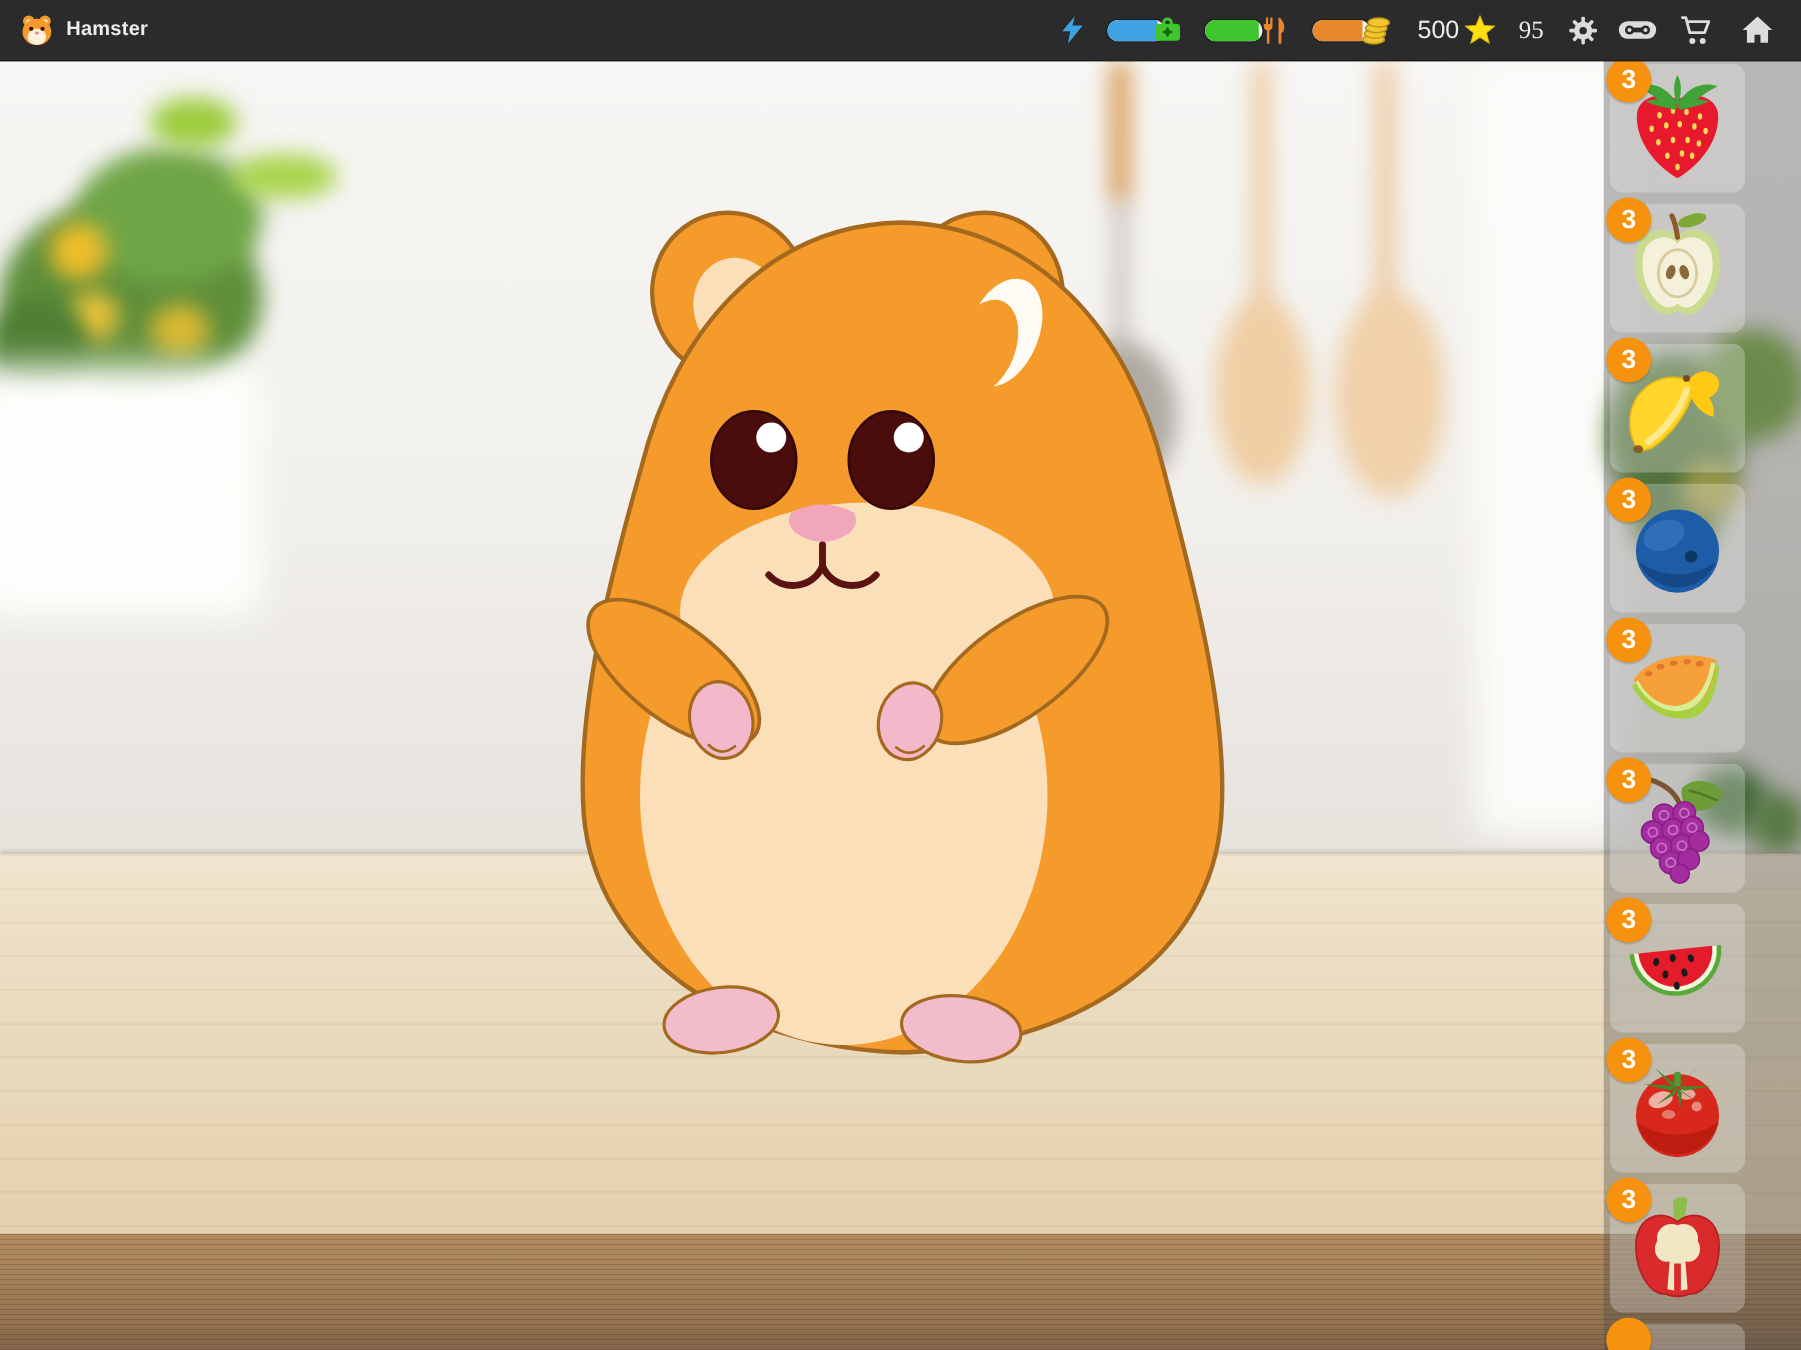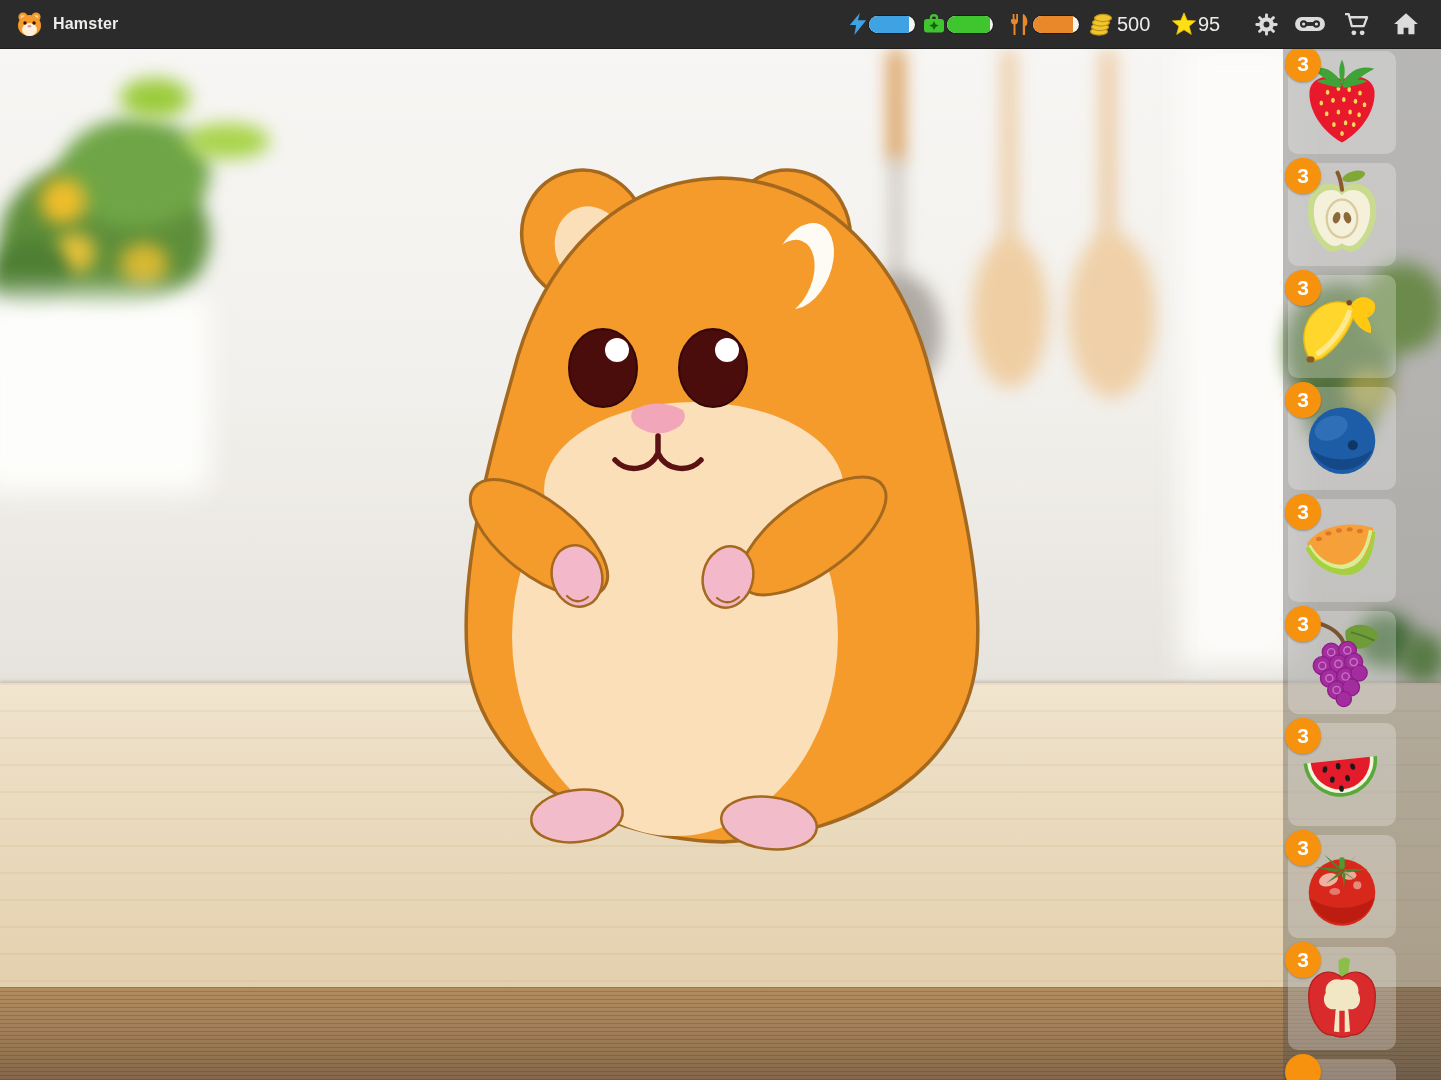--- a/index.html
+++ b/index.html
@@ -8,21 +8,21 @@
     background:#EFEDEA;font-family:"Liberation Sans",sans-serif;
     -webkit-font-smoothing:antialiased;
   }
   
   .topbar{
     position:absolute;top:0;left:0;width:1441px;height:48px;
     background:#2B2B2B;z-index:50;border-bottom:1px solid #1d1d1d;
   }
   .brand{position:absolute;left:16px;top:0;height:48px;display:flex;align-items:center;gap:10px;}
   .brand-title{color:#ECECEA;font-size:16px;font-weight:700;letter-spacing:.2px;}
-  .stat{position:absolute;top:0;height:48px;display:flex;align-items:center;gap:1px;}
+  .stat{position:absolute;top:0;height:48px;display:flex;align-items:center;gap:18px;}
   .bar-track{width:46px;height:17px;border-radius:9px;background:#F4F4F2;overflow:hidden;box-shadow:0 0 0 1px rgba(0,0,0,.35);}
   .bar-fill{height:100%;border-radius:9px 0 0 9px;}
   .stat-num{color:#ECECEA;font-size:20px;font-weight:500;}
   .icon-btn{position:absolute;top:0;height:48px;display:flex;align-items:center;cursor:pointer;}
   
   .scene{position:absolute;top:48px;left:0;width:1441px;height:1032px;overflow:hidden;}
   .wall{position:absolute;top:0;left:0;width:1441px;height:635px;
     background:linear-gradient(180deg,#F7F6F4 0%,#F2F0EC 55%,#E6E3DD 100%);}
   .blob{position:absolute;border-radius:50%;}
   .soft{filter:blur(9px);}
@@ -111,21 +111,21 @@
       <g fill="#F2C52C" stroke="#BD941C" stroke-width="1.2">
         <ellipse cx="10" cy="19.5" rx="8.5" ry="3.6"></ellipse>
         <ellipse cx="11" cy="15" rx="8.5" ry="3.6"></ellipse>
         <ellipse cx="12" cy="10.5" rx="8.5" ry="3.6"></ellipse>
         <ellipse cx="14" cy="6" rx="8.5" ry="3.6"></ellipse>
       </g>
     </svg>
     <span class="stat-num">500</span>
   </div>
 
-  <div class="stat" style="left:1171px;">
+  <div class="stat" style="left:1171px;font-family:Liberation Serif, serif;">
     <svg width="26" height="25" viewBox="0 0 24 23">
       <polygon points="12,0.8 14.9,7.7 22.6,8.2 16.7,13.1 18.7,20.6 12,16.4 5.3,20.6 7.3,13.1 1.4,8.2 9.1,7.7" fill="#FFDE12" stroke="#E3C008" stroke-width="0.8"></polygon>
     </svg>
     <span class="stat-num">95</span>
   </div>
 
   <div class="icon-btn" style="left:1255px;">
     <svg width="23" height="23" viewBox="0 0 24 24">
       <g fill="#DCDCDC">
         <circle cx="12" cy="12" r="7.6"></circle>

